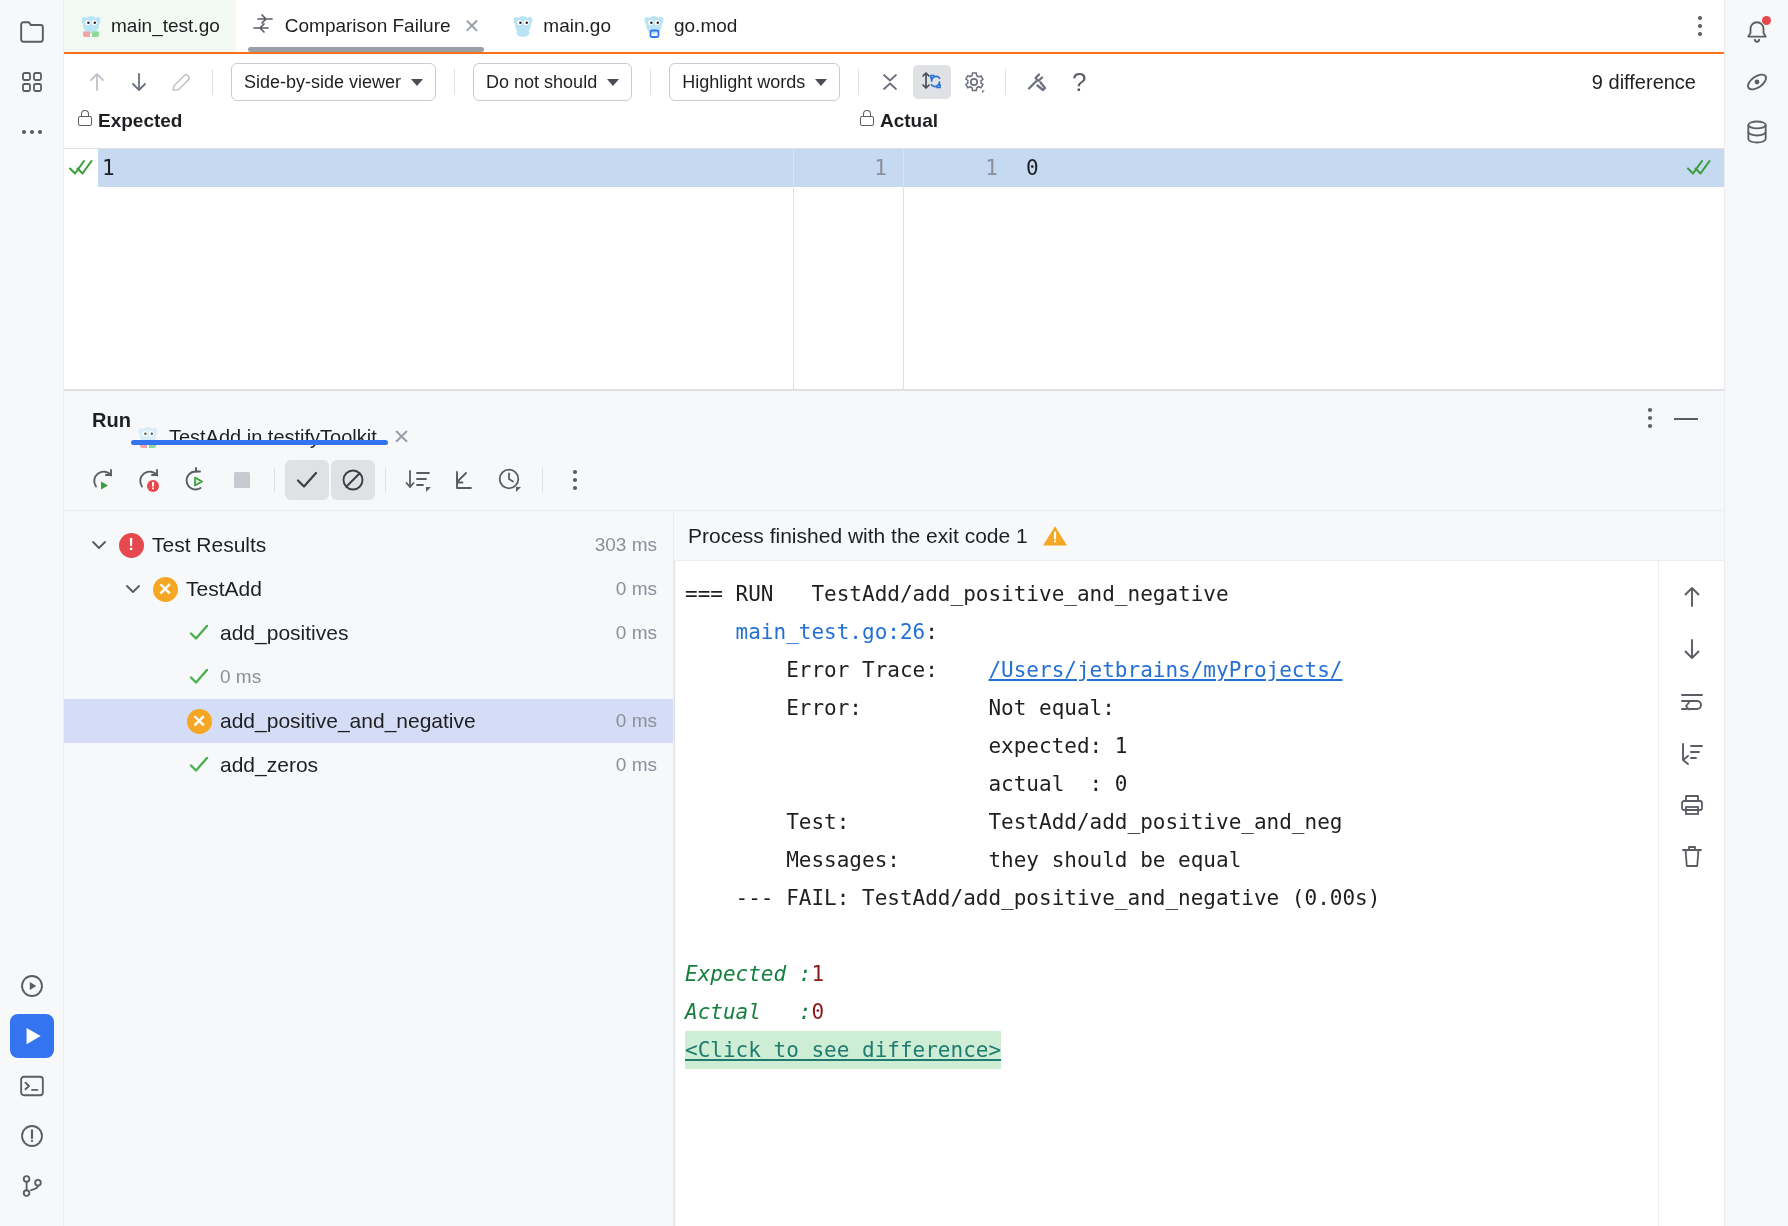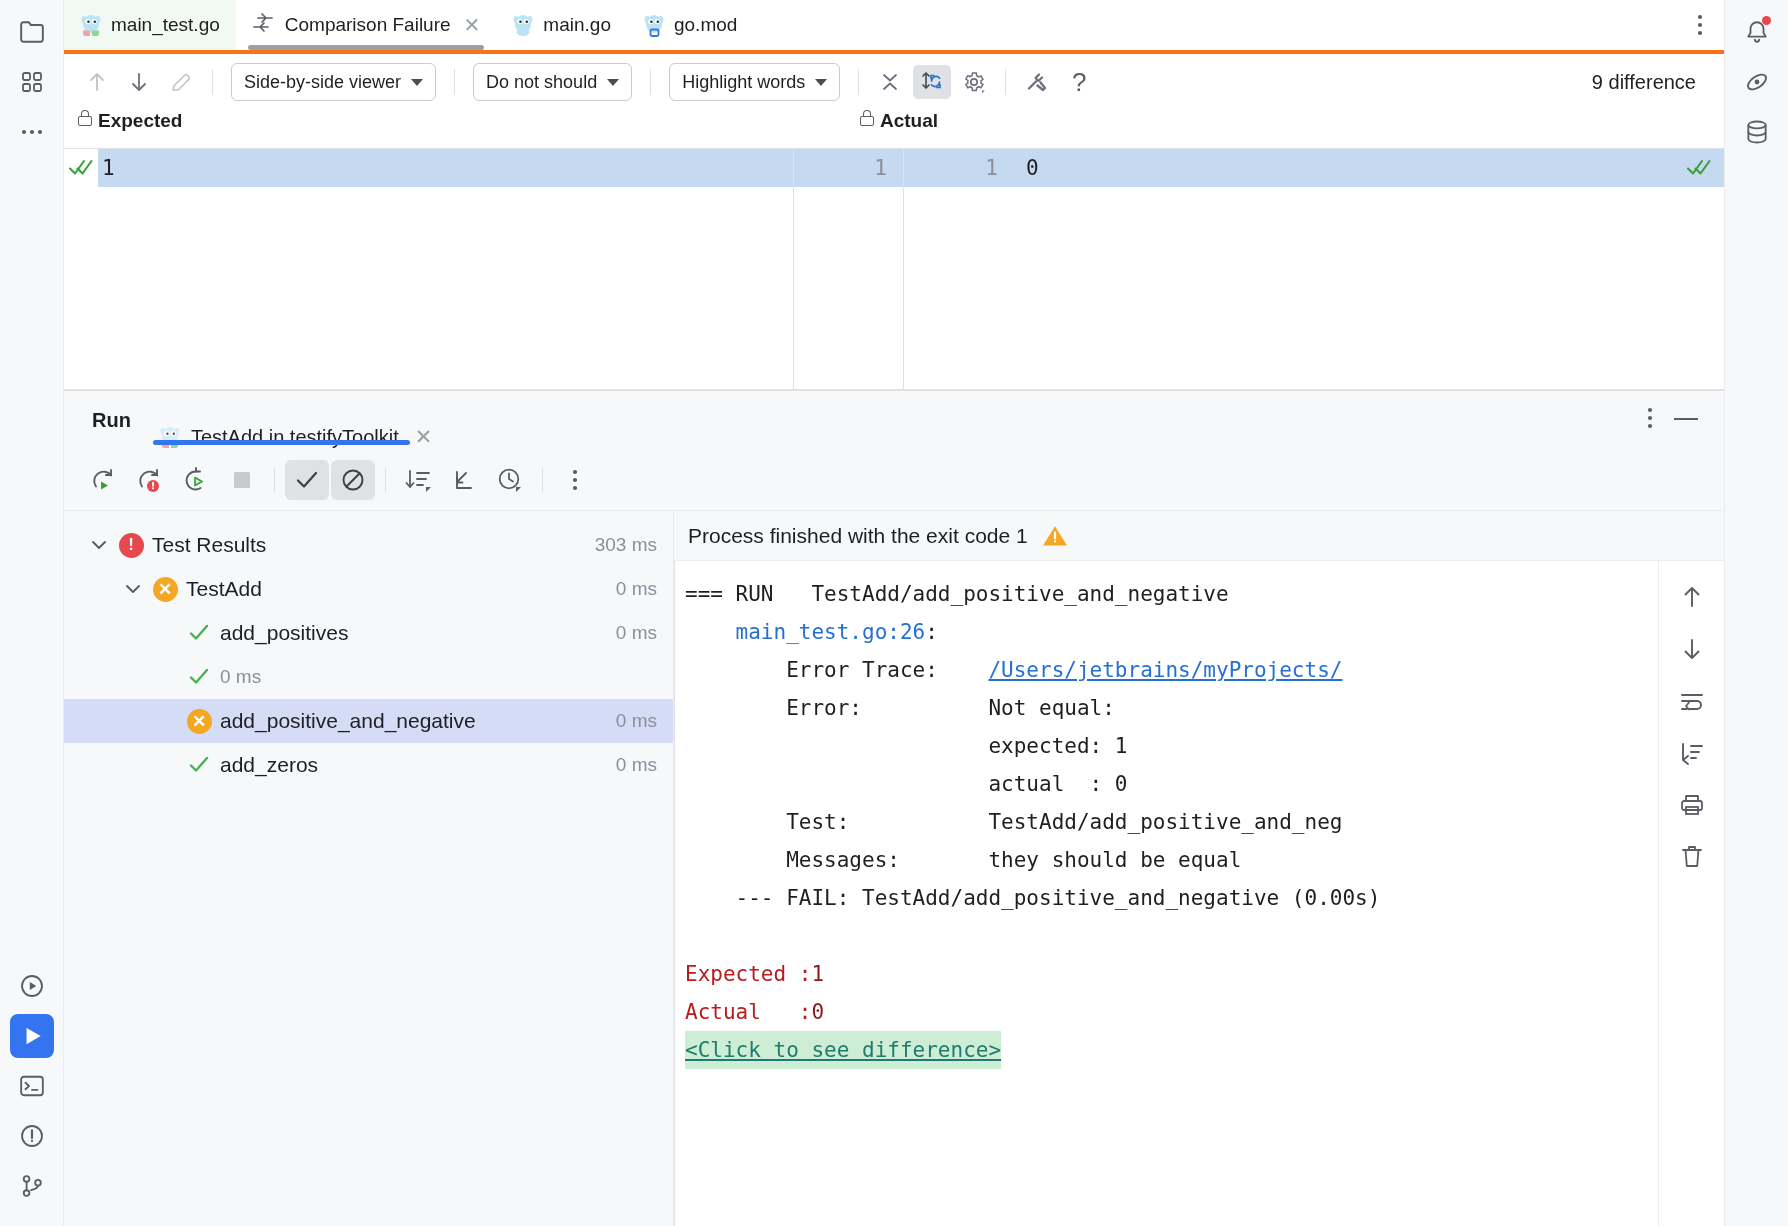--- a/index.html
+++ b/index.html
@@ -25,21 +25,21 @@
   }
   .rail-btn.active { background: #3574f0; color: #ffffff; }
   .rail-spacer { flex: 1 1 auto; }
 
   
   .main-col { flex: 1 1 auto; height: 1226px; display: flex; flex-direction: column; min-width: 0; }
 
   
   .tabbar {
     height: 54px; flex: 0 0 54px; display: flex; align-items: stretch;
-    background: #ffffff; border-bottom: 4px solid #f97316; position: relative;
+    background: #ffffff; border-bottom: 2px solid #f97316; position: relative;
   }
   .tab {
     display: flex; align-items: center; gap: 9px;
     padding: 0 16px; font-size: 19px; color: #1e1f22;
     position: relative; white-space: nowrap;
   }
   .tab.tinted { background: #f2f8f2; }
   .tab.selected::after {
     content: ""; position: absolute; left: 12px; right: 12px; bottom: 0;
     height: 5px; border-radius: 3px; background: #9aa0a8;
@@ -119,21 +119,21 @@
     display: flex; align-items: center;
   }
 
   
   .run-panel {
     flex: 0 0 836px; height: 836px; display: flex; flex-direction: column;
     background: #f7f8fa; border-top: 1px solid #dfe1e5; min-height: 0;
   }
   .run-header {
     height: 58px; flex: 0 0 58px; display: flex; align-items: center;
-    padding: 0 14px; gap: 22px; background: #f7f8fa; position: relative;
+    padding: 0 14px; background: #f7f8fa; position: relative;
   }
   .run-title { font-size: 20px; font-weight: bold; color: #1e1f22; padding-left: 14px; }
   .run-tab {
     display: flex; align-items: flex-end; gap: 10px; height: 58px;
     font-size: 20px; color: #1e1f22; position: relative; padding: 0 6px;
   }
   .run-tab::after {
     content: ""; position: absolute; left: 0; right: 28px; bottom: 4px;
     height: 5px; border-radius: 3px; background: #3574f0;
   }
@@ -182,21 +182,21 @@
   .console-row { flex: 1 1 auto; display: flex; min-height: 0; }
   .console {
     flex: 1 1 auto; background: #ffffff; padding: 14px 0 0 10px;
     font-family: "DejaVu Sans Mono", monospace; font-size: 21px;
     line-height: 38px; color: #1e1f22; overflow: hidden;
     white-space: pre; min-width: 0;
     border-left: 1px solid #dfe1e5;
   }
   .ln-link { color: #2470d4; }
   .ln-path { color: #2470d4; text-decoration: underline; }
-  .exp-label { color: #b91c1c; }
+  .exp-label { color: #15803d; font-style: italic; }
   .exp-val { color: #8b1a1a; }
   .see-diff { background: #cdeed4; color: #1f7a70; text-decoration: underline; display: inline-block; }
   .console-side {
     width: 66px; flex: 0 0 66px; background: #ffffff;
     display: flex; flex-direction: column; align-items: center;
     padding-top: 18px; gap: 16px; border-left: 1px solid #ebecf0;
   }
   .cs-icon { width: 40px; height: 36px; display: flex; align-items: center; justify-content: center; color: #5a5d63; }
 
   

